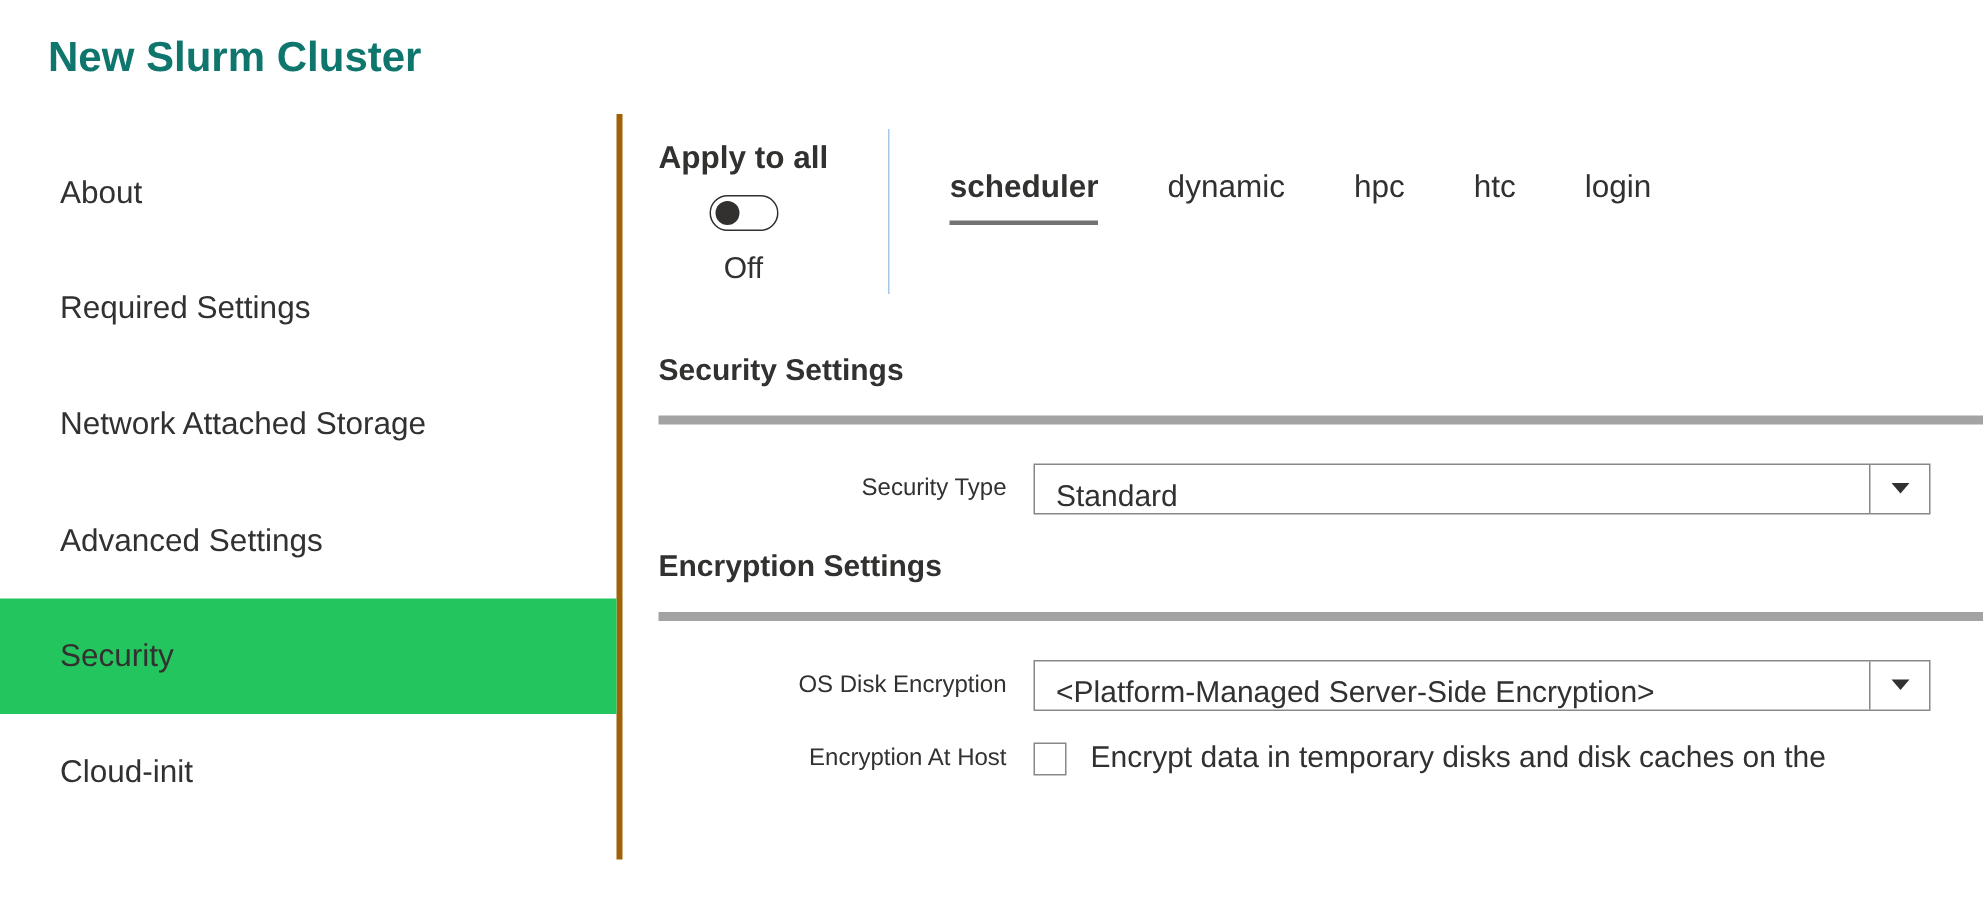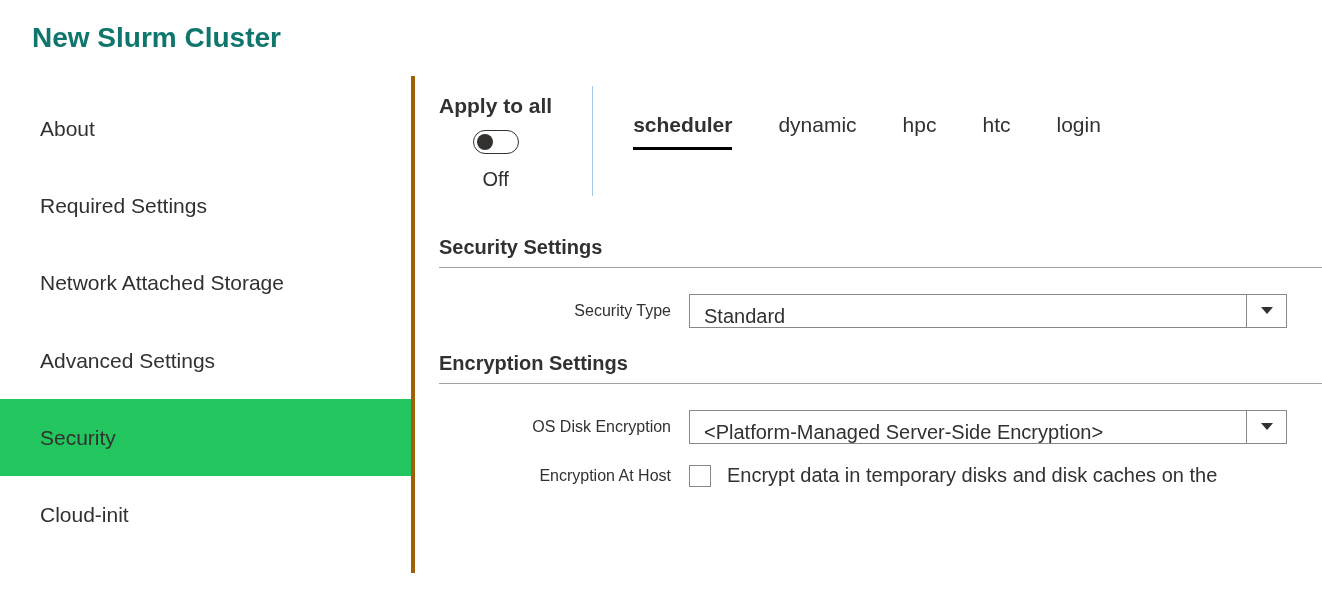--- a/index.html
+++ b/index.html
@@ -102,31 +102,31 @@
     }
     .tab {
       font-size: 21px;
       color: #323130;
       cursor: pointer;
       padding-bottom: 10px;
       line-height: 1.2;
     }
     .tab.active {
       font-weight: 700;
-      border-bottom: 3px solid #000000;
+      border-bottom: 3px solid #737373;
     }
     .section {
       margin-top: 40px;
     }
     .section-header {
       font-size: 20px;
       font-weight: 700;
       color: #323130;
-      padding-bottom: 8px;
-      border-bottom: 1px solid #a3a3a3;
+      padding-bottom: 18px;
+      border-bottom: 6px solid #a3a3a3;
       margin-bottom: 26px;
     }
     .field-row {
       display: flex;
       align-items: center;
       margin-bottom: 20px;
     }
     .field-label {
       width: 250px;
       text-align: right;

